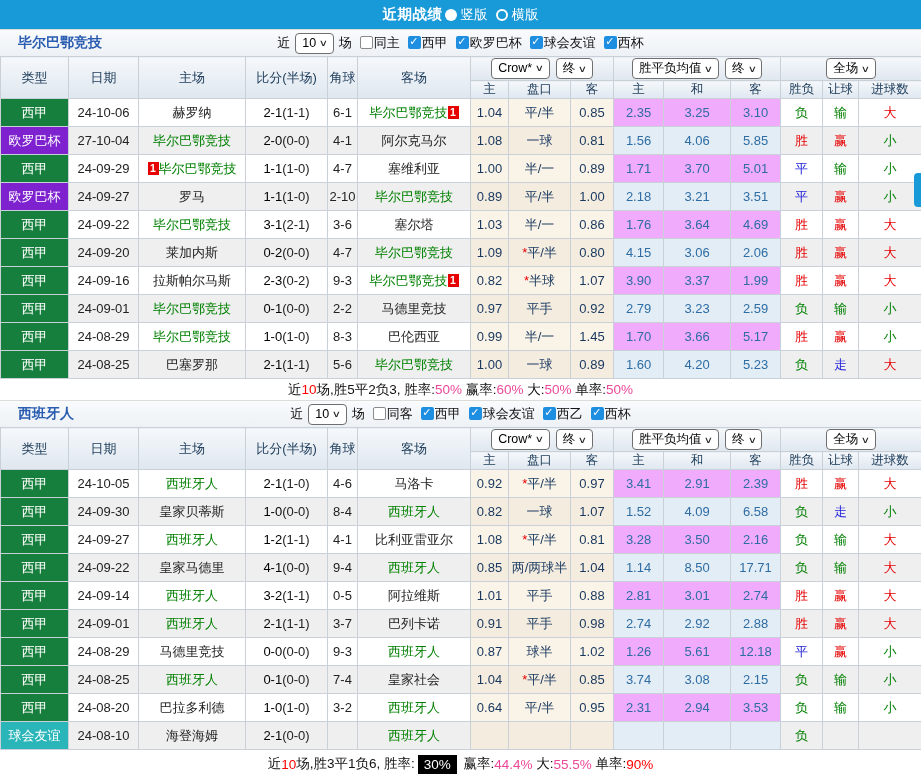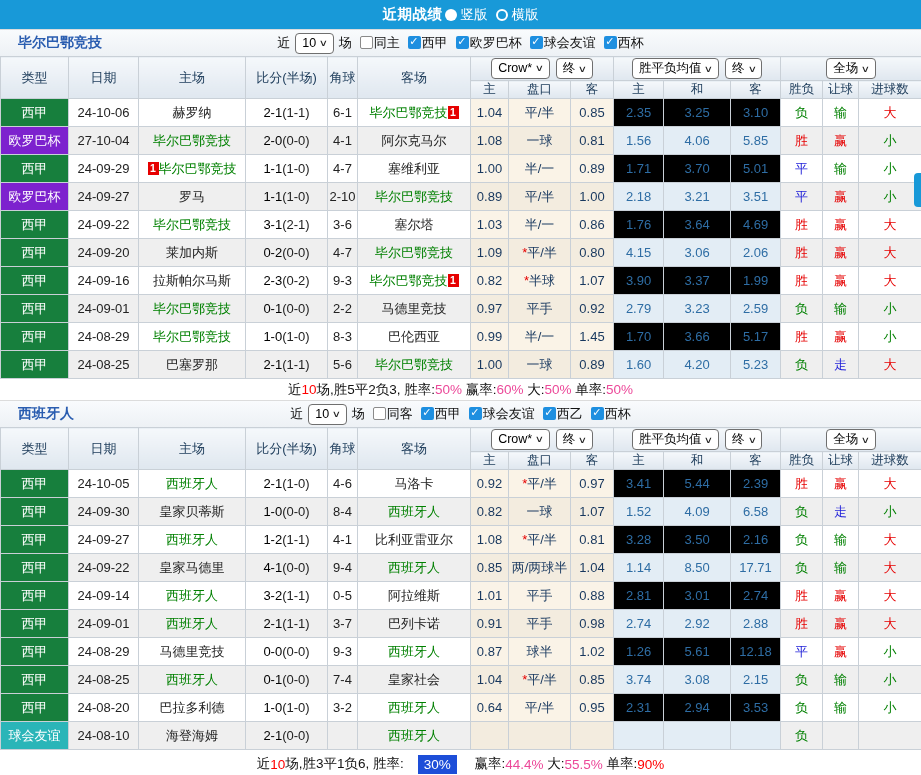--- a/index.html
+++ b/index.html
@@ -24,36 +24,36 @@
   .cb.off{width:11px;height:11px;background:#fff;border:1px solid #8a8a8a;border-radius:2px}
   
   table{border-collapse:collapse;table-layout:fixed;width:921px}
   th,td{border:1px solid #c9d0d7;overflow:hidden;white-space:nowrap;text-align:center;padding:0}
   thead th{background:linear-gradient(#f5f8fb,#dfe7ef);color:#22405e;font-weight:normal;font-size:13px}
   thead tr.h1 th{height:23px}
   thead tr.h2 th{height:15px;font-size:12.5px}
   tbody td{height:27px;font-size:13px;color:#222}
   tr.even td{background:#efefef}
   td.cream{background:#faf3e7}        tr.even td.cream{background:#f3ecdf}
-  td.pale{background:#000000}         tr.even td.pale{background:#e3edf5}
+  td.pale{background:#f0abfc}         tr.even td.pale{background:#e3edf5}
   td.type{padding:0}
   .type-fill{display:block;width:100%;height:27px;line-height:27px;color:#fff;font-size:13px}
   .g{color:#008000}
   .c-red{color:#e60000}.c-green{color:#008000}.c-blue{color:#1c1cd8}
   .sc{color:#000000}.half{color:#222}
   .navy{color:#17375e}
   .mean{color:#2e6da4}
   .star{color:#e60000}
   .b1{display:inline-block;background:#e60000;color:#fff;font-size:10.5px;line-height:13px;width:11px;height:13px;
       text-align:center;vertical-align:1px;font-weight:bold}
   
   .summary{height:21px;display:flex;align-items:center;justify-content:center;font-size:13.5px;color:#111}
   .summary.bottom{height:28px}
   .summary .r{color:#f00}.summary .b{color:#ec4899}.summary .k{color:#111}
-  .summary .pct-badge{background:#1d4ed8;color:#fff;padding:2px 6px;margin:0 14px}
+  .summary .pct-badge{background:#000000;color:#fff;padding:2px 6px;margin:0 3px}
   .summary span{white-space:pre}
   
   .scroll-thumb{position:absolute;right:0;top:173px;width:7px;height:34px;background:#1899d8;border-radius:4px 0 0 4px}
 </style>
 </head>
 <body>
 
 <div class="topbar">
   <span class="title">近期战绩</span>
   <span>
@@ -426,21 +426,21 @@
           </td>
           <td>24-10-05</td>
           <td><span><span class="g">西班牙人</span></span></td>
           <td><span class="sc">2-1</span><span class="half">(1-0)</span></td>
           <td>4-6</td>
           <td><span><span>马洛卡</span></span></td>
           <td class="cream"><span class="navy">0.92</span></td>
           <td class="cream"><span class="star">*</span><span class="navy">平/半</span></td>
           <td class="cream"><span class="navy">0.97</span></td>
           <td class="pale"><span class="mean">3.41</span></td>
-          <td class="pale"><span class="mean">5.44</span></td>
+          <td class="pale"><span class="mean">2.91</span></td>
           <td class="pale"><span class="mean">2.39</span></td>
           <td><span class="c-red">胜</span></td>
           <td><span class="c-red">赢</span></td>
           <td><span class="c-red">大</span></td>
         </tr>
         <tr class="even">
           <td class="type">
             <span class="type-fill" style="background: rgb(23, 127, 61);">西甲</span>
           </td>
           <td>24-09-30</td>

